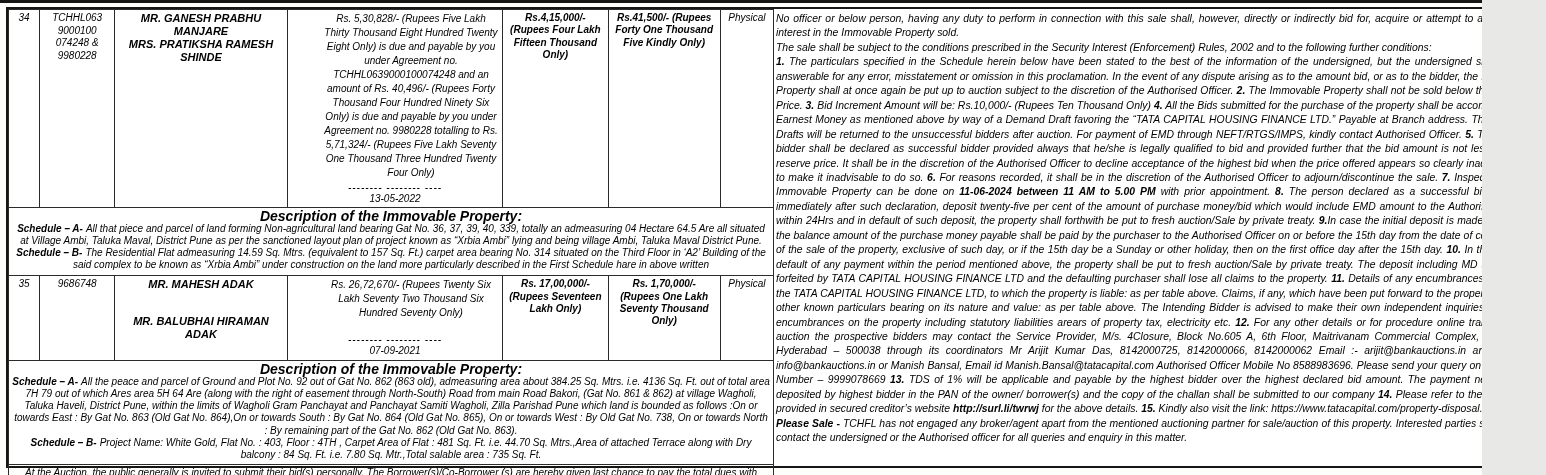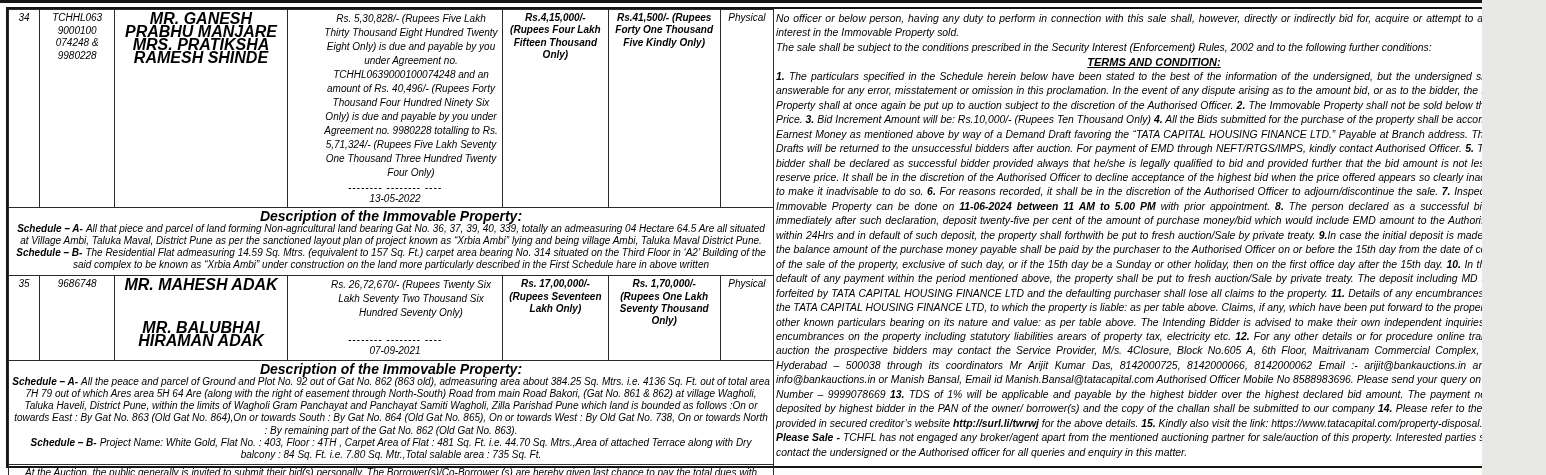--- a/index.html
+++ b/index.html
@@ -16,22 +16,22 @@
   table.auction{
     position:absolute;left:0;top:0;width:766px;height:100%;
     border-collapse:collapse;table-layout:fixed;
   }
   table.auction td{
     border:1px solid #2b2b2b;vertical-align:top;padding:2px 3px;
     font-size:10px;line-height:12.3px;text-align:center;box-sizing:border-box;
     overflow:hidden;
   }
   td.desc-cell,td.note-cell{text-align:left;}
-  .names div{font-weight:bold;font-size:16px;line-height:13px;}
-  .names .gap{margin-top:30px;}
+  .names div{font-weight:bold;font-size:11px;line-height:13px;}
+  .names .gap{margin-top:24px;}
   .demand{line-height:14px;margin-left:32px;}
   .sep{letter-spacing:1px;line-height:11px;margin-top:2px;}
   .sep.wide-gap{margin-top:14px;}
   .money{font-weight:bold;font-size:10.3px;line-height:13.2px;}
   .desc-cell{padding:2px 5px;font-size:10px;line-height:13.2px;}
   .desc-head{font-weight:bold;font-size:14px;}
   .sched-label{font-weight:bold;margin-right:3px;}
   .note-cell{font-size:10.2px;line-height:11.9px;text-align:justify;padding:3px 6px;vertical-align:top;}
   .loan div{line-height:12.5px;}
   
@@ -123,20 +123,19 @@
 
       <tr>
         <td class="note-cell" colspan="7">At the Auction, the public generally is invited to submit their bid(s) personally. The Borrower(s)/Co-Borrower (s) are hereby given last chance to pay the total dues with further interest within 15 days from the date of publication of this notice, failing which the Immovable Property will be sold as per schedule. The E auction will be stopped if, amount due as aforesaid, with interest and costs (including the cost of the sale) are tendered to the Authorised Officer or proof is given to his satisfaction that the amount of such secured debt, interest and costs has been paid before the date of the auction.</td>
       </tr>
     </tbody>
       </table>
 
     <div class="right-col">
       <p>No officer or below person, having any duty to perform in connection with this sale shall, however, directly or indirectly bid for, acquire or attempt to acquire any interest in the Immovable Property sold.</p>
       <p>The sale shall be subject to the conditions prescribed in the Security Interest (Enforcement) Rules, 2002 and to the following further conditions:</p>
-      <p class="terms-heading">TERMS AND CONDITION:</p>
       <p><span class="seg-b">1.</span><span> The particulars specified in the Schedule herein below have been stated to the best of the information of the undersigned, but the undersigned shall not be answerable for any error, misstatement or omission in this proclamation. In the event of any dispute arising as to the amount bid, or as to the bidder, the Immovable Property shall at once again be put up to auction subject to the discretion of the Authorised Officer. </span><span class="seg-b">2.</span><span> The Immovable Property shall not be sold below the Reserve Price. </span><span class="seg-b">3.</span><span> Bid Increment Amount will be: Rs.10,000/- (Rupees Ten Thousand Only) </span><span class="seg-b">4.</span><span> All the Bids submitted for the purchase of the property shall be accompanied by Earnest Money as mentioned above by way of a Demand Draft favoring the “TATA CAPITAL HOUSING FINANCE LTD.” Payable at Branch address. The Demand Drafts will be returned to the unsuccessful bidders after auction. For payment of EMD through NEFT/RTGS/IMPS, kindly contact Authorised Officer. </span><span class="seg-b">5.</span><span> The highest bidder shall be declared as successful bidder provided always that he/she is legally qualified to bid and provided further that the bid amount is not less than the reserve price. It shall be in the discretion of the Authorised Officer to decline acceptance of the highest bid when the price offered appears so clearly inadequate as to make it inadvisable to do so. </span><span class="seg-b">6.</span><span> For reasons recorded, it shall be in the discretion of the Authorised Officer to adjourn/discontinue the sale. </span><span class="seg-b">7.</span><span> Inspection of the Immovable Property can be done on </span><span class="seg-b">11-06-2024 between 11 AM to 5.00 PM</span><span> with prior appointment. </span><span class="seg-b">8.</span><span> The person declared as a successful bidder shall, immediately after such declaration, deposit twenty-five per cent of the amount of purchase money/bid which would include EMD amount to the Authorised Officer within 24Hrs and in default of such deposit, the property shall forthwith be put to fresh auction/Sale by private treaty. </span><span class="seg-b">9.</span><span>In case the initial deposit is made as above, the balance amount of the purchase money payable shall be paid by the purchaser to the Authorised Officer on or before the 15th day from the date of confirmation of the sale of the property, exclusive of such day, or if the 15th day be a Sunday or other holiday, then on the first office day after the 15th day. </span><span class="seg-b">10.</span><span> In the event of default of any payment within the period mentioned above, the property shall be put to fresh auction/Sale by private treaty. The deposit including MD shall stand forfeited by TATA CAPITAL HOUSING FINANCE LTD and the defaulting purchaser shall lose all claims to the property. </span><span class="seg-b">11.</span><span> Details of any encumbrances, known to the TATA CAPITAL HOUSING FINANCE LTD, to which the property is liable: as per table above. Claims, if any, which have been put forward to the property and any other known particulars bearing on its nature and value: as per table above. The Intending Bidder is advised to make their own independent inquiries regarding encumbrances on the property including statutory liabilities arears of property tax, electricity etc. </span><span class="seg-b">12.</span><span> For any other details or for procedure online training on e-auction the prospective bidders may contact the Service Provider, M/s. 4Closure, Block No.605 A, 6th Floor, Maitrivanam Commercial Complex, Ameerpet, Hyderabad – 500038 through its coordinators Mr Arijit Kumar Das, 8142000725, 8142000066, 8142000062 Email :- arijit@bankauctions.in and Email : info@bankauctions.in or Manish Bansal, Email id Manish.Bansal@tatacapital.com Authorised Officer Mobile No 8588983696. Please send your query on WhatsApp Number – 9999078669 </span><span class="seg-b">13.</span><span> TDS of 1% will be applicable and payable by the highest bidder over the highest declared bid amount. The payment needs to be deposited by highest bidder in the PAN of the owner/ borrower(s) and the copy of the challan shall be submitted to our company </span><span class="seg-b">14.</span><span> Please refer to the below link provided in secured creditor’s website </span><span class="seg-b">http://surl.li/twrwj</span><span> for the above details. </span><span class="seg-b">15.</span><span> Kindly also visit the link: https://www.tatacapital.com/property-disposal.html</span></p>
       <p><span class="seg-b">Please Sale -</span><span> TCHFL has not engaged any broker/agent apart from the mentioned auctioning partner for sale/auction of this property. Interested parties should only contact the undersigned or the Authorised officer for all queries and enquiry in this matter.</span></p>
 
     </div>
 
   </div>
 </div>
 
 </body></html>

